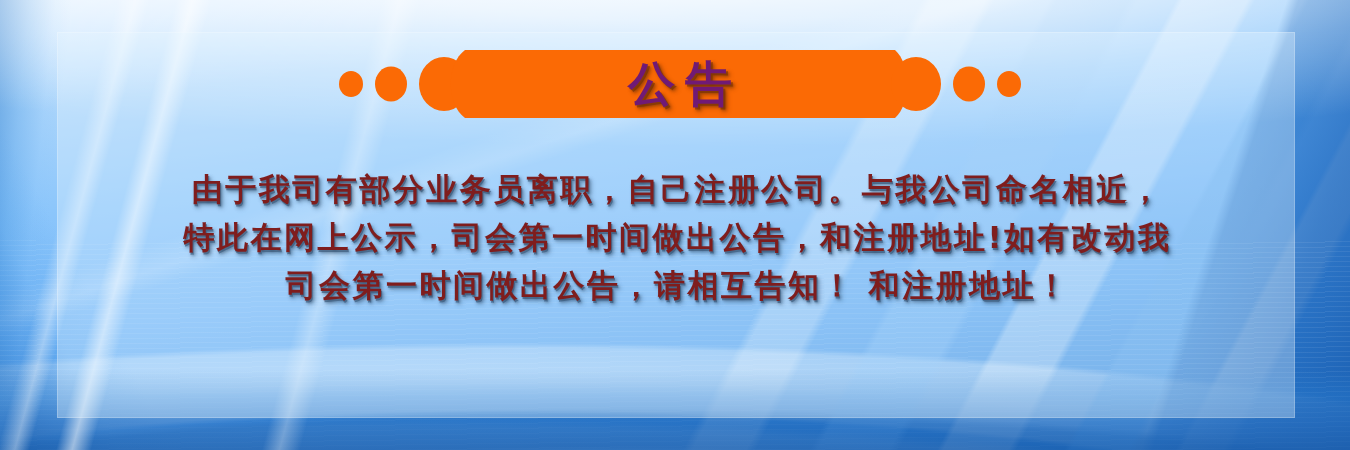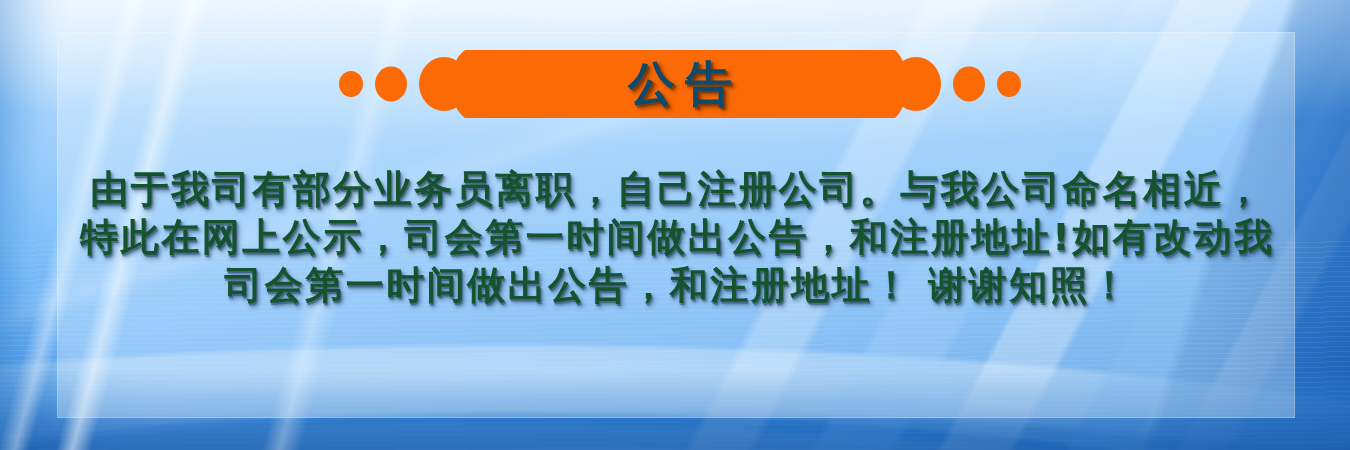--- a/index.html
+++ b/index.html
@@ -230,41 +230,41 @@
   }
 
   .plaque-title {
     position: absolute;
     left: 0;
     right: 0;
     top: 0;
     height: 68px;
     line-height: 68px;
     text-align: center;
-    color: #0c4a6e;
+    color: #701a75;
     font-size: 47px;
     font-weight: bold;
     letter-spacing: 10px;
     text-indent: 10px;
     text-shadow:
        2px 2px 0 rgba(110,48,6,0.55),
        3px 3px 3px rgba(90,40,5,0.45),
        4px 4px 5px rgba(70,30,4,0.30);
   }
 
   
   .notice-body {
     position: absolute;
     left: 70px;
     top: 165px;
     width: 1215px;
   }
   .notice-line {
-    color: #14532d;
-    font-size: 38px;
+    color: #7f1d1d;
+    font-size: 31px;
     font-weight: bold;
     line-height: 48px;
     letter-spacing: 2.5px;
     white-space: nowrap;
     text-align: center;
     text-shadow:
        1px 2px 0 rgba(56,86,118,0.65),
        2px 3px 3px rgba(44,72,104,0.50),
        3px 4px 5px rgba(38,64,94,0.32);
   }
@@ -299,16 +299,16 @@
     <span class="dot lg r1"></span>
     <span class="dot md r2"></span>
     <span class="dot sm r3"></span>
 
     <div class="plaque-title">公告</div>
   </div>
 
   <div class="notice-body">
     <div class="notice-line">由于我司有部分业务员离职，自己注册公司。与我公司命名相近，</div>
     <div class="notice-line">特此在网上公示，司会第一时间做出公告，和注册地址!如有改动我</div>
-    <div class="notice-line">司会第一时间做出公告，和注册地址！ 谢谢知照！</div>
+    <div class="notice-line">司会第一时间做出公告，请相互告知！ 和注册地址！</div>
   </div>
 
 </div>
 
 </body></html>

